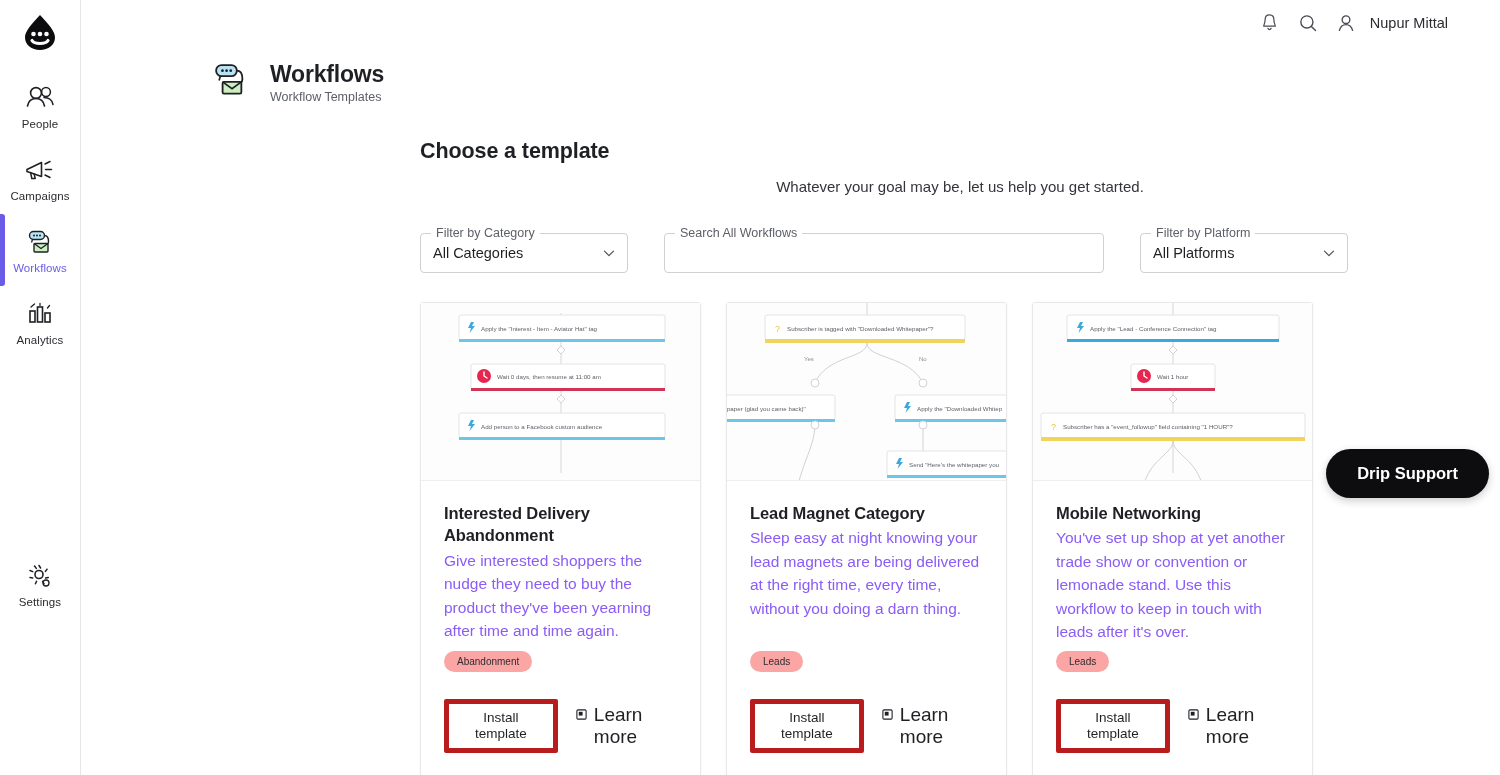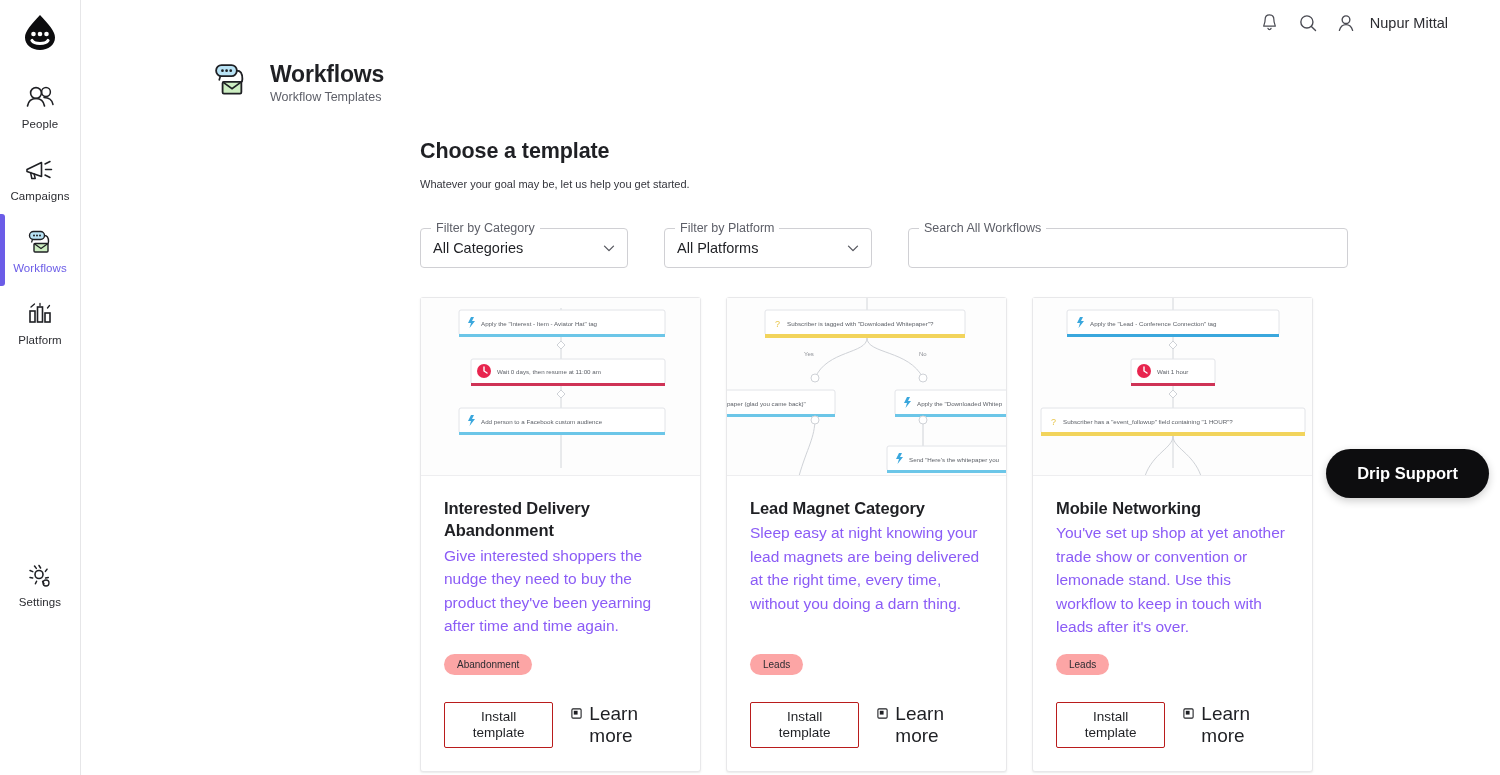--- a/index.html
+++ b/index.html
@@ -57,21 +57,21 @@
   .user-name { font-size: 14.5px; color: #2b2c31; margin-left: 7px; cursor: pointer; }
   .user-chunk { display: flex; align-items: center; cursor: pointer; }
 
   .page-head { display: flex; align-items: center; gap: 17px; padding: 14px 0 0 128px; }
   .page-head .titles { display: flex; flex-direction: column; gap: 2px; }
   .page-title { font-size: 23px; font-weight: 700; letter-spacing: -.2px; color: #1f2024; }
   .page-sub { font-size: 12.5px; color: #5d5f68; }
 
   .content { padding-left: 339px; padding-top: 34px; }
   .h1 { font-size: 21.5px; font-weight: 700; color: #1f2024; letter-spacing: -.1px; }
-  .h2 { font-size: 11px; color: #34353c; margin-top: 14px; }
+  .h2 { font-size: 15px; color: #34353c; margin-top: 14px; text-align: center; }
 
   
   .filters { display: flex; gap: 36px; margin-top: 38px; }
   .field { position: relative; height: 40px; }
   .field .legend-box {
     position: absolute; inset: 0; border: 1px solid #d0d0d4; border-radius: 4px;
     pointer-events: none;
   }
   .field .legend-label {
     position: absolute; top: -8px; left: 11px; background: #fff; padding: 0 5px;
@@ -111,21 +111,21 @@
   .card-body { padding: 21px 23px 0 23px; flex: 1; }
   .card-title { font-size: 16.5px; font-weight: 700; color: #1f2024; line-height: 1.35; letter-spacing: -.1px; }
   .card-desc { font-size: 15.5px; color: #8b5cf6; line-height: 1.52; margin-top: 2px; }
   .card-foot { padding: 0 23px 23px 23px; }
   .chip {
     display: inline-block; background: #fca5a5; color: #2b2c31;
     font-size: 10px; padding: 5px 13px; border-radius: 13px;
   }
   .actions { display: flex; align-items: center; gap: 17px; margin-top: 27px; }
   .btn-outline {
-    border: 1px solid #b91c1c; background: #fff; color: #1f2024;
+    border: 5px solid #b91c1c; background: #fff; color: #1f2024;
     font-family: inherit; font-size: 13.5px; padding: 6px 12px; border-radius: 2px;
     cursor: pointer; line-height: 1.2;
   }
   .learn {
     display: inline-flex; align-items: flex-start; gap: 6px;
     font-size: 19px; color: #1f2024; text-decoration: none; cursor: pointer;
   }
 
   
   .support {
@@ -196,21 +196,21 @@
 
       <a class="nav-item">
         <span class="nav-icon">
           <svg width="34" height="32" viewBox="0 0 34 32">
             <rect x="7" y="13" width="5" height="11" fill="none" stroke="#1f2024" stroke-width="1.6"></rect>
             <rect x="14.5" y="9" width="5" height="15" fill="none" stroke="#1f2024" stroke-width="1.6"></rect>
             <rect x="22" y="15" width="5" height="9" fill="none" stroke="#1f2024" stroke-width="1.6"></rect>
             <path d="M8 9 L11.5 6 M17 5.5 L17 7.5 M24.5 10 L26.5 7.5" stroke="#1f2024" stroke-width="1.3" stroke-linecap="round" fill="none"></path>
           </svg>
         </span>
-        <span class="nav-label">Platform</span>
+        <span class="nav-label">Analytics</span>
       </a>
 
       <div class="nav-spacer"></div>
 
       <a class="nav-item settings-item">
         <span class="nav-icon">
           <svg width="34" height="32" viewBox="0 0 34 32">
             <circle cx="16" cy="14.5" r="4" fill="none" stroke="#1f2024" stroke-width="1.6"></circle>
             <path d="M16 5.5 L17.6 8 M24 9.2 L22.4 11.4 M25.3 17.5 L22.6 18 M21 23.8 L19.6 21.3 M12.4 23.8 L13.6 21.2 M7 17.6 L9.7 18 M7 10.5 L9.8 11.6 M11.5 6 L13.3 8.4" stroke="#1f2024" stroke-width="1.5" stroke-linecap="round" fill="none"></path>
             <circle cx="23" cy="23" r="3" fill="none" stroke="#1f2024" stroke-width="1.3"></circle>
@@ -278,35 +278,35 @@
           <span class="legend-box"></span>
           <span class="legend-label">Filter by Category</span>
           <span class="select-value">All Categories</span>
           <span class="chev">
             <svg width="18" height="18" viewBox="0 0 24 24">
                 <path d="M6 9.5 L12 15.5 L18 9.5" fill="none" stroke="#55565e" stroke-width="1.7" stroke-linecap="round" stroke-linejoin="round"></path>
               </svg>
           </span>
         </div>
 
+        <div class="field search-field">
+          <span class="legend-box"></span>
+          <span class="legend-label">Search All Workflows</span>
+          <input class="search-input" type="text" value="" placeholder="" style="">
+        </div>
+
         <div class="field select-field">
           <span class="legend-box"></span>
           <span class="legend-label">Filter by Platform</span>
           <span class="select-value">All Platforms</span>
           <span class="chev">
             <svg width="18" height="18" viewBox="0 0 24 24">
                 <path d="M6 9.5 L12 15.5 L18 9.5" fill="none" stroke="#55565e" stroke-width="1.7" stroke-linecap="round" stroke-linejoin="round"></path>
               </svg>
           </span>
-        </div>
-
-        <div class="field search-field">
-          <span class="legend-box"></span>
-          <span class="legend-label">Search All Workflows</span>
-          <input class="search-input" type="text" value="" placeholder="" style="">
         </div>
       </div>
 
       <div class="cards">
 
         <div class="card">
           <div class="thumb">
             <svg width="281" height="178" viewBox="0 0 281 178">
               <line x1="140" y1="10" x2="140" y2="170" stroke="#d3d6da" stroke-width="1"></line>
               <g>

